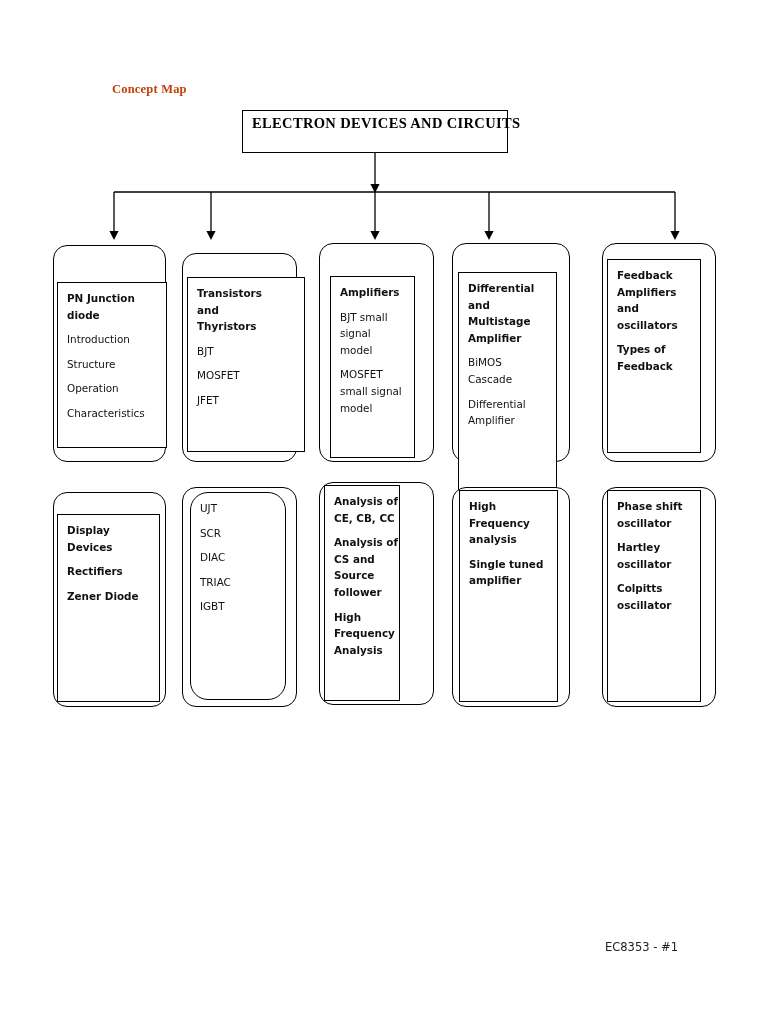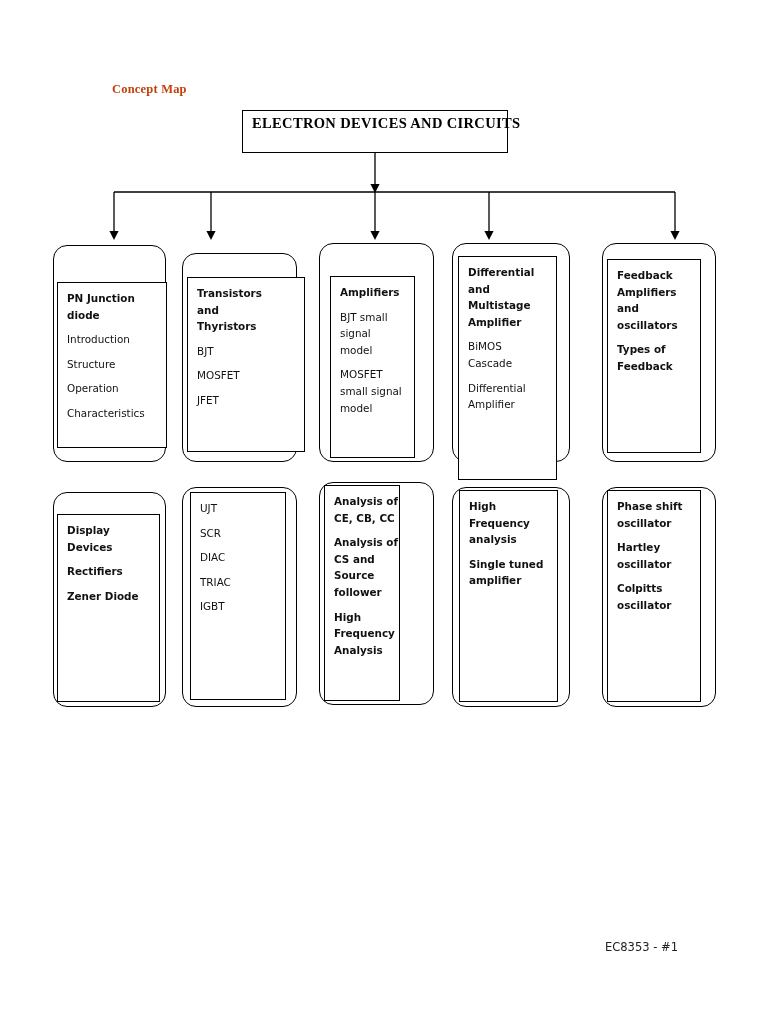--- a/index.html
+++ b/index.html
@@ -176,21 +176,21 @@
           <div class="nline">BJT small</div>
           <div class="nline">signal</div>
           <div class="nline">model</div>
           <div class="nline gap"></div>
           <div class="nline">MOSFET</div>
           <div class="nline">small signal</div>
           <div class="nline">model</div>
         </div>
       </div>
       <div class="node-outer" style="left: 452px; top: 243px; width: 118px; height: 219px;"></div>
-      <div class="node-inner" style="left: 458px; top: 256px; width: 99px; height: 224px;">
+      <div class="node-inner" style="left: 458px; top: 272px; width: 99px; height: 224px;">
         <div class="node-lines">
           <div class="nline bold">Differential</div>
           <div class="nline bold">and</div>
           <div class="nline bold">Multistage</div>
           <div class="nline bold">Amplifier</div>
           <div class="nline gap"></div>
           <div class="nline">BiMOS</div>
           <div class="nline">Cascade</div>
           <div class="nline gap"></div>
           <div class="nline">Differential</div>
@@ -214,21 +214,21 @@
         <div class="node-lines">
           <div class="nline bold">Display</div>
           <div class="nline bold">Devices</div>
           <div class="nline gap"></div>
           <div class="nline bold">Rectifiers</div>
           <div class="nline gap"></div>
           <div class="nline bold">Zener Diode</div>
         </div>
       </div>
       <div class="node-outer" style="left: 182px; top: 487px; width: 115px; height: 220px;"></div>
-      <div class="node-inner" style="left: 190px; top: 492px; width: 96px; height: 208px;">
+      <div class="node-inner" style="left: 190px; top: 492px; width: 96px; height: 208px; border-radius: 18px;">
         <div class="node-lines">
           <div class="nline">UJT</div>
           <div class="nline gap"></div>
           <div class="nline">SCR</div>
           <div class="nline gap"></div>
           <div class="nline">DIAC</div>
           <div class="nline gap"></div>
           <div class="nline">TRIAC</div>
           <div class="nline gap"></div>
           <div class="nline">IGBT</div>

